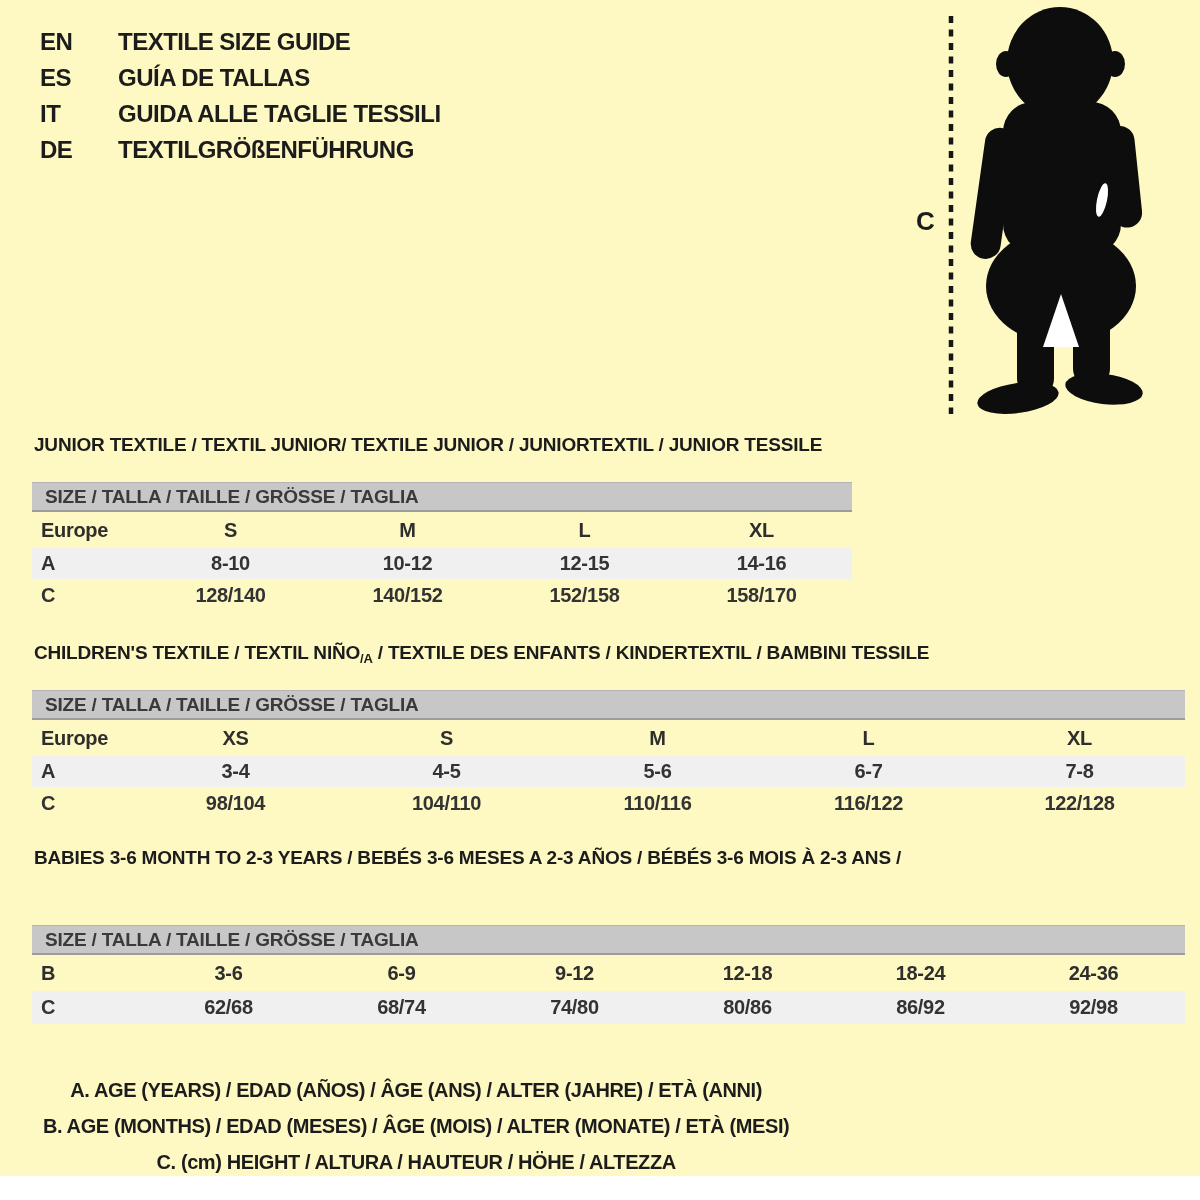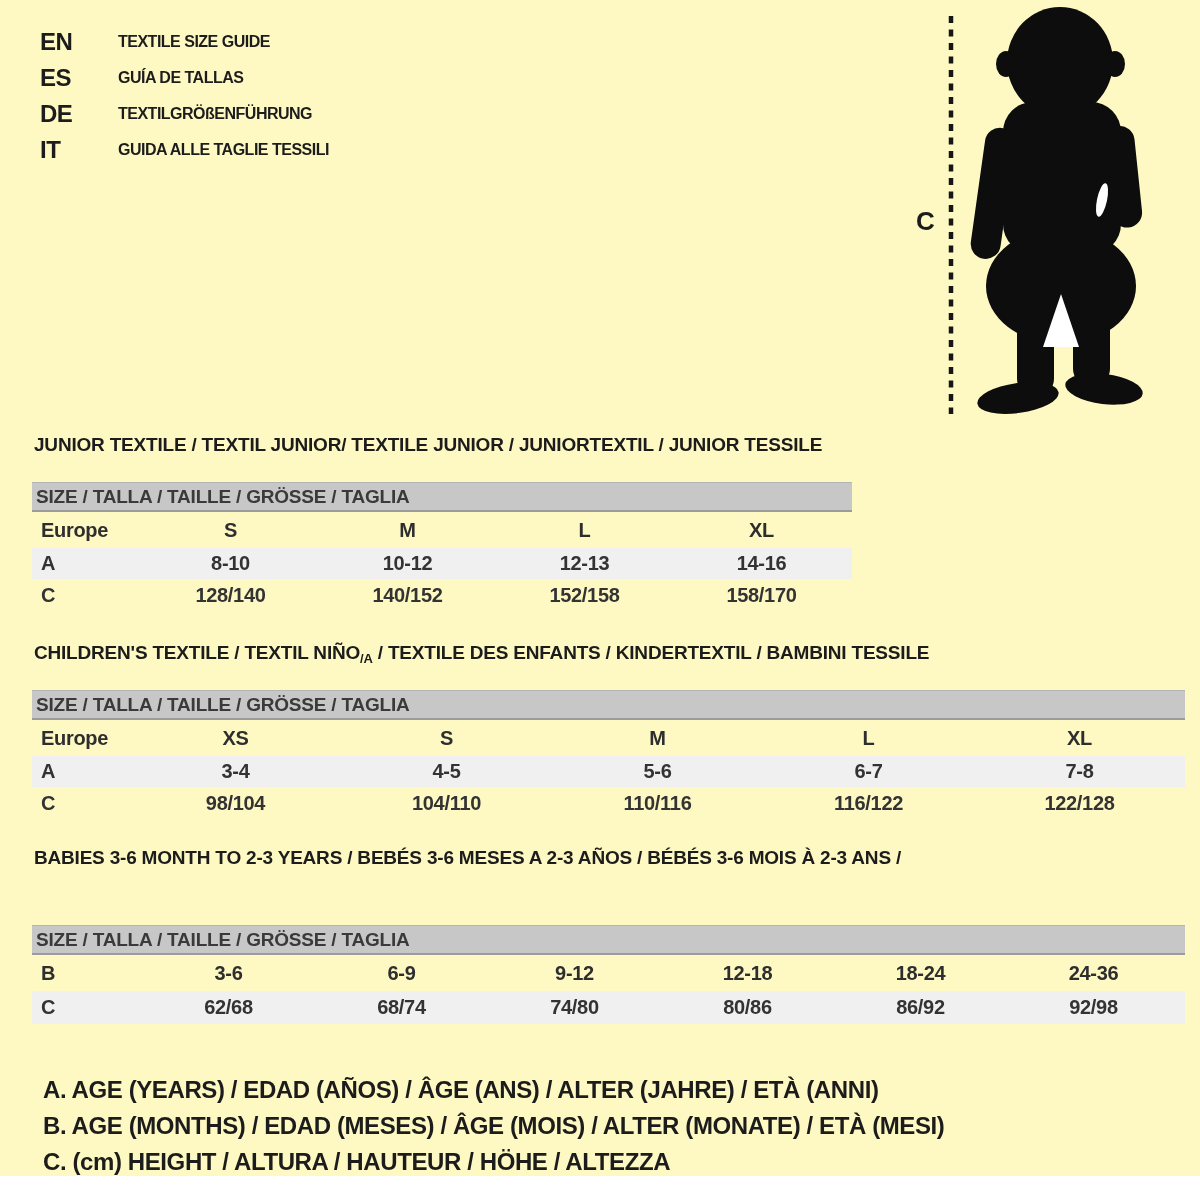--- a/index.html
+++ b/index.html
@@ -6,21 +6,21 @@
   .page {
     position:relative; width:1200px; height:1176px; background:#fef9c3;
     font-family:"Liberation Sans", sans-serif; font-weight:bold; color:#222;
     overflow:hidden;
   }
 
   
   .lang-block { position:absolute; left:40px; top:24px; }
   .lang-row { display:flex; height:36px; align-items:center; }
   .lang-code { width:78px; font-size:24px; letter-spacing:-0.5px; color:#1c1c1c; }
-  .lang-title { font-size:16px; letter-spacing:-0.5px; color:#1c1c1c; white-space:nowrap; }
+  .lang-title { font-size:24px; letter-spacing:-0.5px; color:#1c1c1c; white-space:nowrap; }
 
   
   .figure { position:absolute; left:900px; top:0; width:270px; height:430px; }
   .figure svg { position:absolute; left:0; top:0; }
   .measure-label { position:absolute; left:16px; top:206px; font-size:26px; color:#1c1c1c; }
 
   
   .section { position:absolute; left:32px; }
   .section-title { margin-left:2px; font-size:19px; letter-spacing:-0.2px; color:#1c1c1c; white-space:nowrap; }
   .title-sub { font-size:13px; vertical-align:-4px; }
@@ -29,62 +29,62 @@
   #junior   { top:434px; width:820px;  height:180px; }
   #children { top:642px; width:1153px; height:180px; }
   #babies   { top:847px; width:1153px; height:180px; }
 
   .size-table { position:absolute; left:0; top:48px; width:100%; }
   #babies .size-table { top:78px; }
 
   .size-header {
     height:27px; line-height:27px; background:#c7c7c7;
     border-top:1px solid #b4b4b4; border-bottom:2px solid #9c9c9c;
-    padding-left:4px; font-size:19px; color:#3a3a3a; letter-spacing:-0.2px;
+    padding-left:13px; font-size:19px; color:#3a3a3a; letter-spacing:-0.2px;
   }
   .trow { display:flex; align-items:center; font-size:20px; color:#333; letter-spacing:-0.3px; }
   .trow.cols { height:36px; color:#2e2e2e; }
   .trow.r1 { height:31px; }
   .trow.r2 { height:33px; }
   .trow.alt { background:#f0f0f0; }
   .cell { text-align:center; white-space:nowrap; }
   .cell.label { text-align:left; padding-left:9px; }
 
   #junior .cell.label   { width:101px; }
   #junior .cell.val     { width:177px; }
   #children .cell.label { width:89px;  }
   #children .cell.val   { width:211px; }
   #babies .cell.label   { width:101px; }
   #babies .cell.val     { width:173px; }
 
   
   .legend { position:absolute; left:43px; top:1072px; }
-  .legend-line { height:36px; line-height:36px; font-size:24px; letter-spacing:-0.4px; color:#1c1c1c; white-space:nowrap; }
+  .legend-line { height:36px; line-height:36px; font-size:20px; letter-spacing:-0.4px; color:#1c1c1c; white-space:nowrap;text-align:center; }
 </style>
 </head>
 <body>
 
 <div class="page">
 
   <div class="lang-block">
     <div class="lang-row">
       <span class="lang-code">EN</span>
       <span class="lang-title">TEXTILE SIZE GUIDE</span>
     </div>
     <div class="lang-row">
       <span class="lang-code">ES</span>
       <span class="lang-title">GUÍA DE TALLAS</span>
     </div>
     <div class="lang-row">
+      <span class="lang-code">IT</span>
+      <span class="lang-title">GUIDA ALLE TAGLIE TESSILI</span>
+    </div>
+    <div class="lang-row">
       <span class="lang-code">DE</span>
       <span class="lang-title">TEXTILGRÖßENFÜHRUNG</span>
-    </div>
-    <div class="lang-row">
-      <span class="lang-code">IT</span>
-      <span class="lang-title">GUIDA ALLE TAGLIE TESSILI</span>
     </div>
   </div>
 
   <div class="figure">
     <svg width="270" height="430" viewBox="0 0 270 430">
       <line x1="51" y1="16" x2="51" y2="414" stroke="#161616" stroke-width="4.5" stroke-dasharray="7 6.5"></line>
       <g fill="#0d0d0d" transform="translate(65,0)">
         <ellipse cx="95" cy="62" rx="53" ry="55"></ellipse>
         <ellipse cx="41" cy="64" rx="10" ry="13"></ellipse>
         <ellipse cx="150" cy="64" rx="10" ry="13"></ellipse>
@@ -112,21 +112,21 @@
         <span class="cell label">Europe</span>
         <span class="cell val">S</span>
         <span class="cell val">M</span>
         <span class="cell val">L</span>
         <span class="cell val">XL</span>
       </div>
       <div class="trow r1 alt">
         <span class="cell label">A</span>
         <span class="cell val">8-10</span>
         <span class="cell val">10-12</span>
-        <span class="cell val">12-13</span>
+        <span class="cell val">12-15</span>
         <span class="cell val">14-16</span>
       </div>
       <div class="trow r2">
         <span class="cell label">C</span>
         <span class="cell val">128/140</span>
         <span class="cell val">140/152</span>
         <span class="cell val">152/158</span>
         <span class="cell val">158/170</span>
       </div>
     </div>

